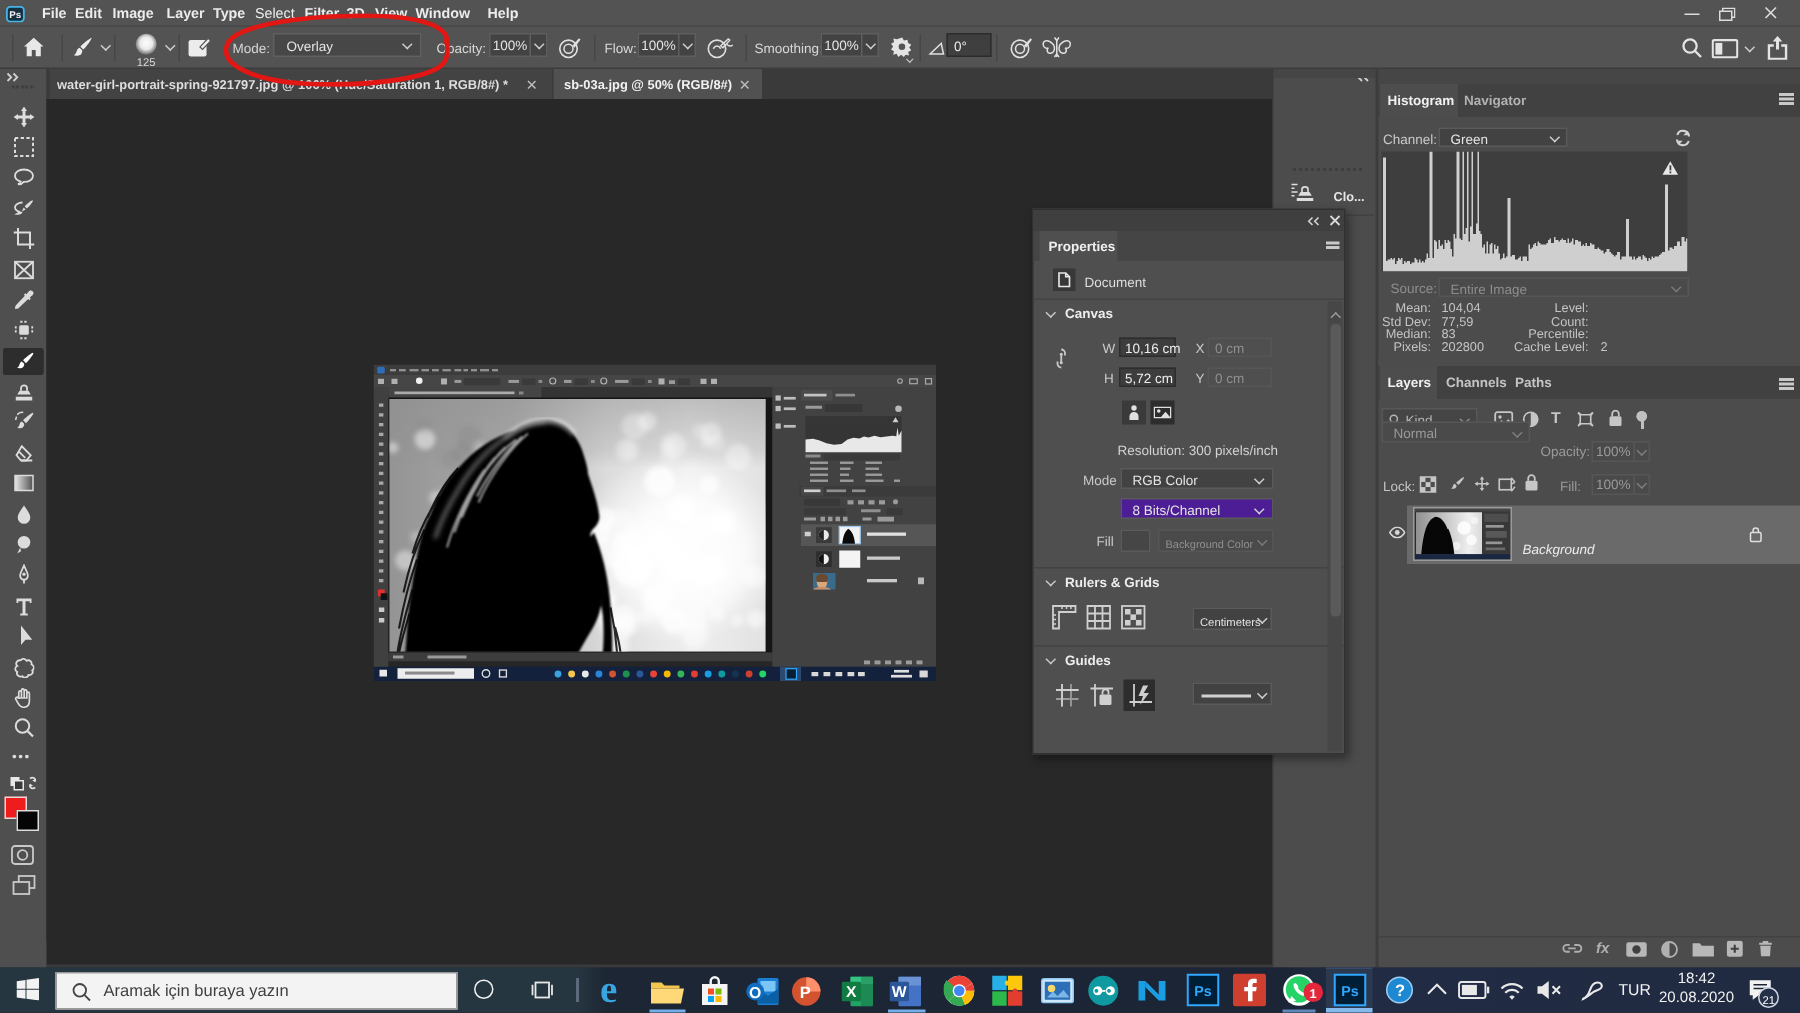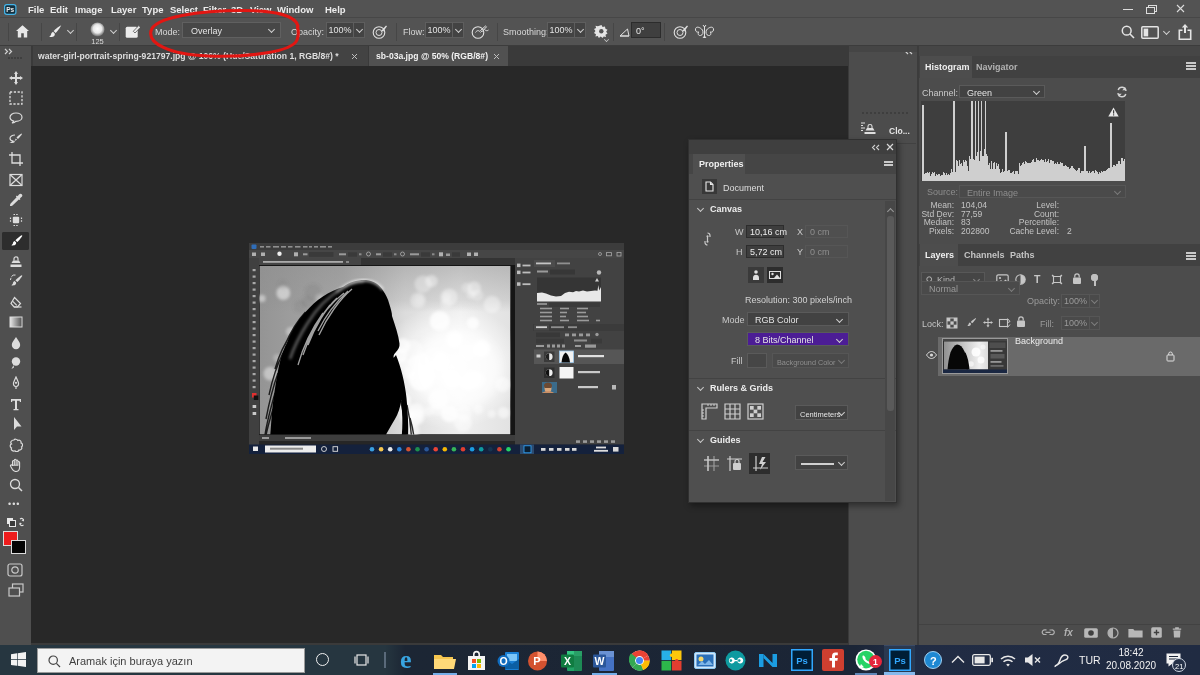--- a/index.html
+++ b/index.html
@@ -15,21 +15,21 @@
 <div class="a" style="left:0;top:0;width:1200px;height:18px;background:#535353;border-bottom:1px solid #474747">
   <svg class="a" style="left:4px;top:3.5px" width="12.5" height="11" viewBox="0 0 12.5 11">
         <rect x="0.6" y="0.6" width="11.3" height="9.8" rx="2.2" fill="#15313f" stroke="#45b4e8" stroke-width="1.2"></rect>
         <text x="6.2" y="8" font-size="6.5" font-weight="bold" fill="#f0f0f0" text-anchor="middle" font-family="Liberation Sans">Ps</text>
       </svg>
   <span class="lbl" style="left:28px;top:4px;color:#ececec;font-size:9.5px;font-weight:bold">File</span>
   <span class="lbl" style="left:50px;top:4px;color:#ececec;font-size:9.5px;font-weight:bold">Edit</span>
   <span class="lbl" style="left:75px;top:4px;color:#ececec;font-size:9.5px;font-weight:bold">Image</span>
   <span class="lbl" style="left:111px;top:4px;color:#ececec;font-size:9.5px;font-weight:bold">Layer</span>
   <span class="lbl" style="left:142px;top:4px;color:#ececec;font-size:9.5px;font-weight:bold">Type</span>
-  <span class="lbl" style="left:170px;top:4px;color:#ececec;font-size:9.5px;font-weight:bold">Select</span>
+  <span class="lbl" style="left:170px;top:4px;color:#ececec;font-size:9.5px;font-weight:normal">Select</span>
   <span class="lbl" style="left:203px;top:4px;color:#ececec;font-size:9.5px;font-weight:bold">Filter</span>
   <span class="lbl" style="left:231px;top:4px;color:#ececec;font-size:9.5px;font-weight:bold">3D</span>
   <span class="lbl" style="left:250px;top:4px;color:#ececec;font-size:9.5px;font-weight:bold">View</span>
   <span class="lbl" style="left:277px;top:4px;color:#ececec;font-size:9.5px;font-weight:bold">Window</span>
   <span class="lbl" style="left:325px;top:4px;color:#ececec;font-size:9.5px;font-weight:bold">Help</span>
   <div class="a" style="left:1123px;top:8.5px;width:10px;height:1.5px;background:#dcdcdc"></div>
   <svg class="a" style="left:1146px;top:4.5px" width="11" height="9" viewBox="0 0 11 9">
         <rect x="2.5" y="0.5" width="8" height="6" fill="none" stroke="#dcdcdc"></rect>
         <rect x="0.5" y="2.5" width="8" height="6" fill="#535353" stroke="#dcdcdc"></rect>
       </svg>
@@ -760,21 +760,21 @@
 <path d="M21 14 C22.5 19 23.5 25 23.5 30.5 L26.5 30.5 C26 24 24.5 17.5 22.5 13.5 Z" fill="#070707"></path>
 <rect x="45" y="1.5" width="19" height="31" fill="#383838"></rect>
 <rect x="46.5" y="3.5" width="16" height="5.5" fill="#4e4e4e"></rect>
           <rect x="47.5" y="11" width="12" height="1.8" fill="#969696"></rect>
           <rect x="47.5" y="15" width="14" height="4.5" fill="#585858"></rect>
           <rect x="47.5" y="22" width="11" height="1.8" fill="#969696"></rect>
           <rect x="47.5" y="26" width="13" height="1.8" fill="#6a6a6a"></rect>
 <rect x="0" y="30.5" width="64" height="3.5" fill="#1a2742"></rect>
 <rect x="0" y="0" width="64" height="2" fill="#454545"></rect>
 </svg></div>
-  <span class="lbl" style="left:167px;top:290px;color:#ececec;">Background</span>
+  <span class="lbl" style="left:167px;top:315px;color:#ececec;font-style:italic">Background</span>
   <svg class="a" style="left:318px;top:305px" width="9" height="11" viewBox="0 0 9 11">
         <rect x="1" y="4" width="7" height="6" rx="0.8" fill="none" stroke="#e0e0e0" stroke-width="1"></rect>
         <path d="M2.7 4V2.8a1.8 1.8 0 013.6 0V4" fill="none" stroke="#e0e0e0" stroke-width="1"></path>
       </svg>
 
   <div class="a" style="left:71px;top:578px;width:281px;height:21px;border-top:1px solid #424242"></div>
   <svg class="a" style="left:193px;top:582px" width="14" height="9" viewBox="0 0 14 9">
         <path d="M5.5 6.5h-2a2.3 2.3 0 110-4.6h2M8.5 2h2a2.3 2.3 0 110 4.5h-2M4.5 4.3h5" fill="none" stroke="#b0b0b0" stroke-width="1.2"></path>
       </svg>
   <span class="lbl" style="left:216px;top:581px;color:#b0b0b0;font-size:10px;font-style:italic;font-weight:bold">fx</span>

